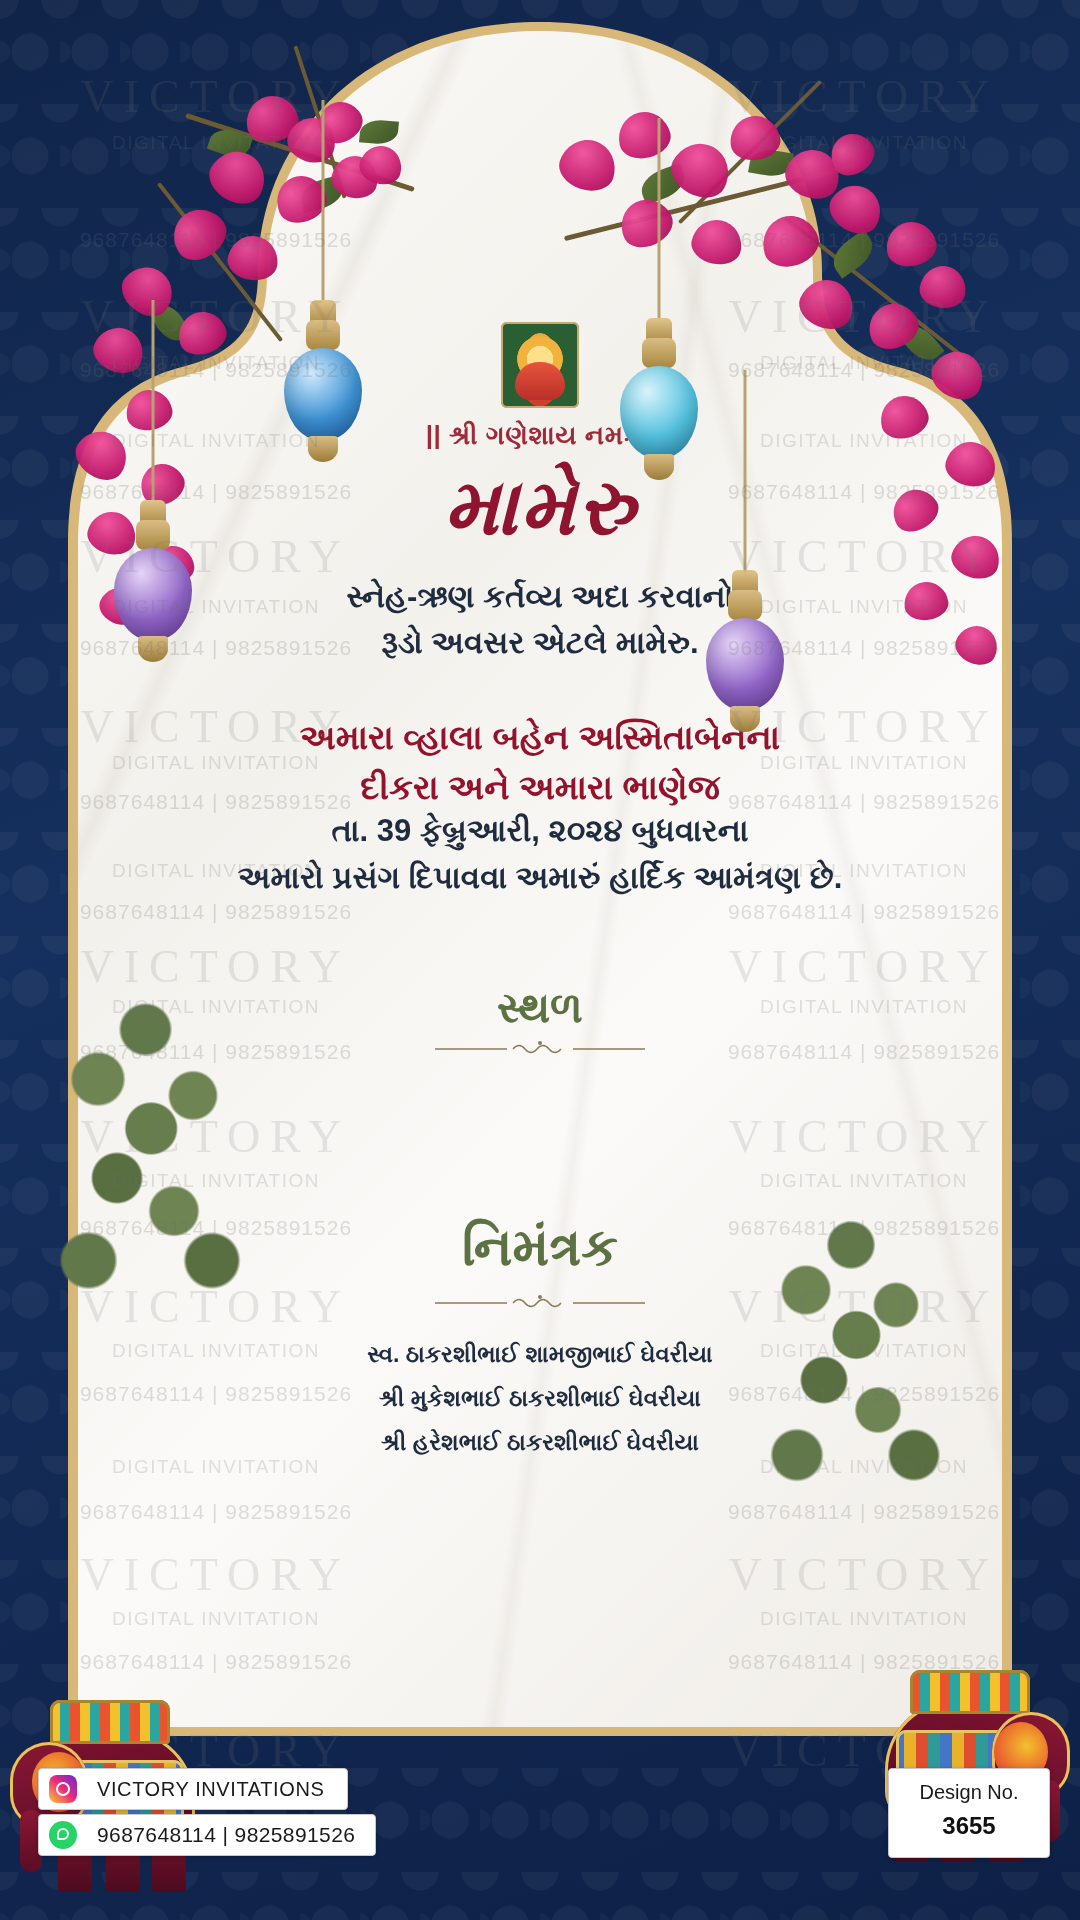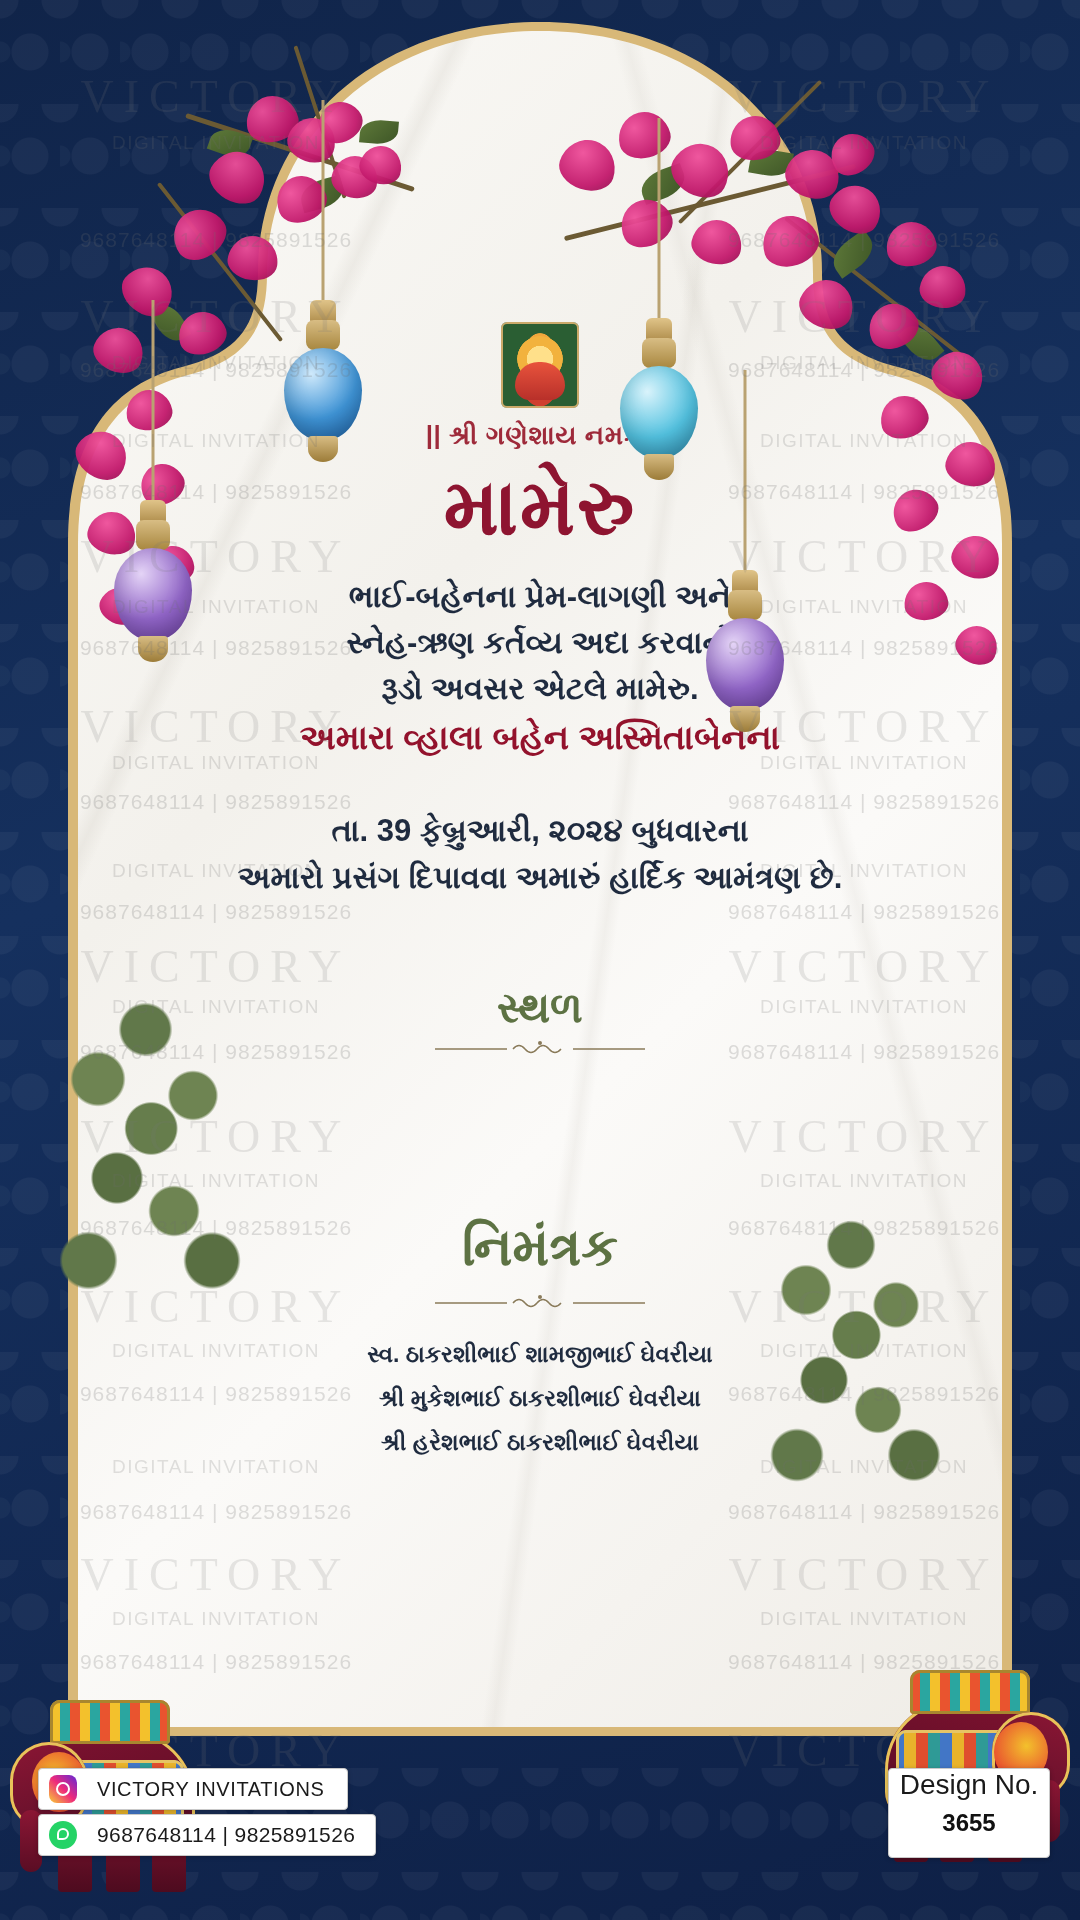--- a/index.html
+++ b/index.html
@@ -155,20 +155,21 @@
   }
   .title {
     position: absolute;
     left: 0; right: 0;
     top: 440px;
     font-size: 78px;
     color: #8e1430;
     font-weight: bold;
     letter-spacing: 2px;
     font-family: "DejaVu Sans", sans-serif;
+    font-style: italic;
   }
   .para1 {
     position: absolute;
     left: 0; right: 0;
     top: 552px;
     font-size: 31px;
     line-height: 46px;
     color: #1f2b3f;
     font-weight: bold;
   }
@@ -436,21 +437,21 @@
     right: 30px; top: 1768px;
     width: 160px; height: 88px;
     z-index: 60;
     background: #ffffff;
     border: 1px solid #c9c9c9;
     border-radius: 4px;
     text-align: center;
     font-family: "Liberation Sans", sans-serif;
     box-shadow: 0 1px 4px rgba(0,0,0,0.25);
   }
-  .design-label { font-size: 28px; color: #1a1a1a; }
+  .design-label { font-size: 20px; color: #1a1a1a; margin-top: 12px; }
   .design-no { font-size: 24px; font-weight: bold; color: #111; margin-top: 8px; }
 </style>
 </head>
 <body>
 
 <div class="page">
 
   <div class="arch-wrap">
     <div class="arch-outer"></div>
     <div class="arch-inner"></div>
@@ -555,27 +556,27 @@
     <div class="ganesh">
       <div class="halo"></div>
       <div class="body"></div>
     </div>
 
     <div class="shloka">|| શ્રી ગણેશાય નમઃ ||</div>
 
     <div class="title">મામેરુ</div>
 
     <div class="para1">
-      <div>ભાઈ-બહેનના પ્રેમ-લાગણી અને</div>
       <div>સ્નેહ-ઋણ કર્તવ્ય અદા કરવાનો</div>
       <div>રૂડો અવસર એટલે મામેરુ.</div>
     </div>
 
     <div class="para2">
       <div>અમારા વ્હાલા બહેન અસ્મિતાબેનના</div>
+      <div>દીકરા અને અમારા ભાણેજ</div>
     </div>
 
     <div class="para3">
       <div>તા. 39 ફેબ્રુઆરી, ૨૦૨૪ બુધવારના</div>
       <div>અમારો પ્રસંગ દિપાવવા અમારું હાર્દિક આમંત્રણ છે.</div>
     </div>
 
     <div class="sthal-head">સ્થળ</div>
 
     <svg class="divider" viewBox="0 0 210 18">

